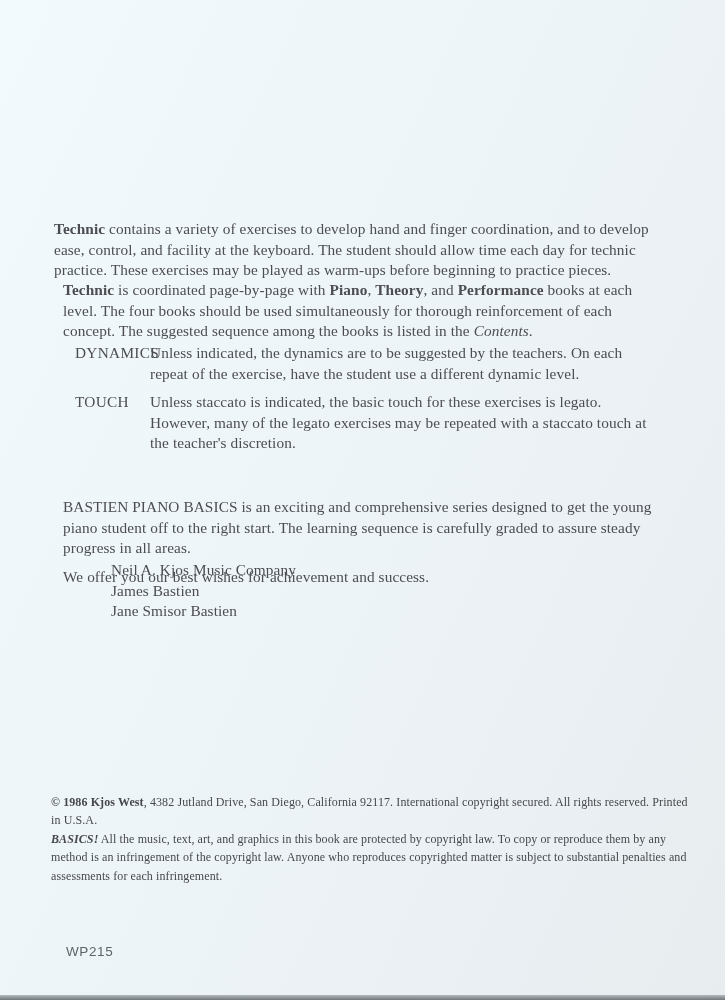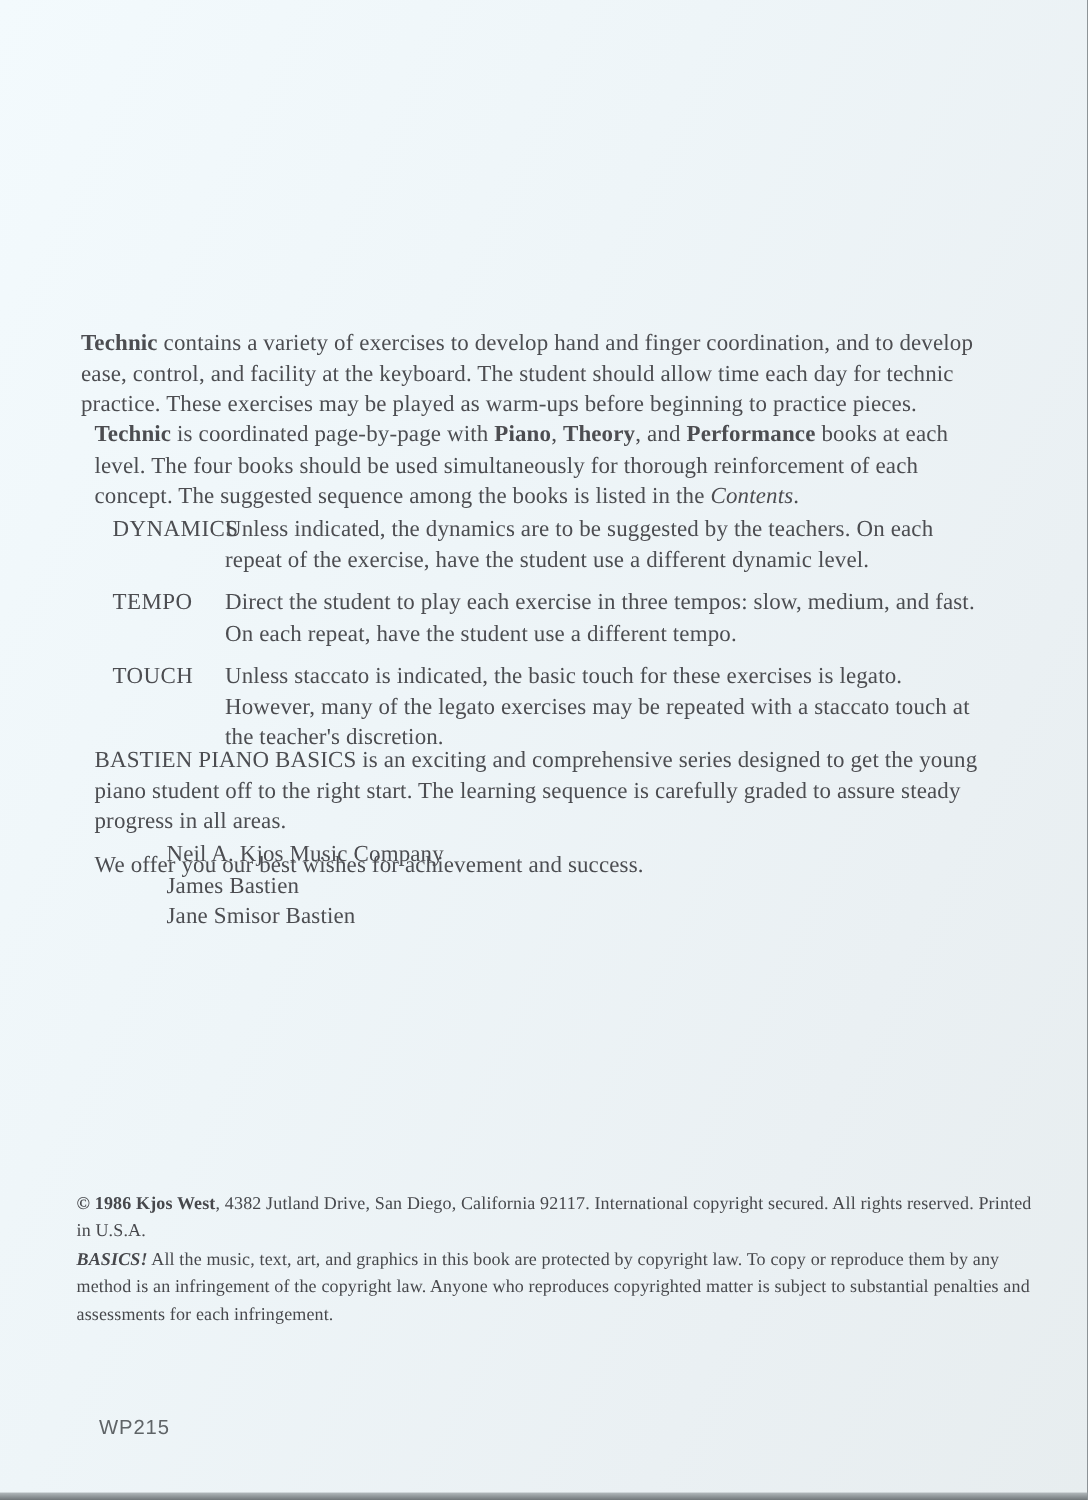--- a/index.html
+++ b/index.html
@@ -80,24 +80,20 @@
 
   <p class="section bodytext para2"><span class="b">Technic</span><span> is coordinated page-by-page with </span><span class="b">Piano</span><span>, </span><span class="b">Theory</span><span>, and </span><span class="b">Performance</span><span> books at each level. The four books should be used simultaneously for thorough reinforcement of each concept. The suggested sequence among the books is listed in the </span><span class="i">Contents</span><span>.</span></p>
 
 
   <div class="section bodytext items">
     <div class="item-row">
       <span class="item-label">DYNAMICS</span>
       <span class="item-text">Unless indicated, the dynamics are to be suggested by the teachers. On each repeat of the exercise, have the student use a different dynamic level.</span>
     </div>
     <div class="item-row">
-      <span class="item-label">TEMPO</span>
-      <span class="item-text">Direct the student to play each exercise in three tempos: slow, medium, and fast. On each repeat, have the student use a different tempo.</span>
-    </div>
-    <div class="item-row">
       <span class="item-label">TOUCH</span>
       <span class="item-text">Unless staccato is indicated, the basic touch for these exercises is legato. However, many of the legato exercises may be repeated with a staccato touch at the teacher's discretion.</span>
     </div>
   </div>
 
   <p class="section bodytext para3">BASTIEN PIANO BASICS is an exciting and comprehensive series designed to get the young piano student off to the right start. The learning sequence is carefully graded to assure steady progress in all areas.</p>
 
   <p class="section bodytext closing">We offer you our best wishes for achievement and success.</p>
 
   <div class="section bodytext signatures">

